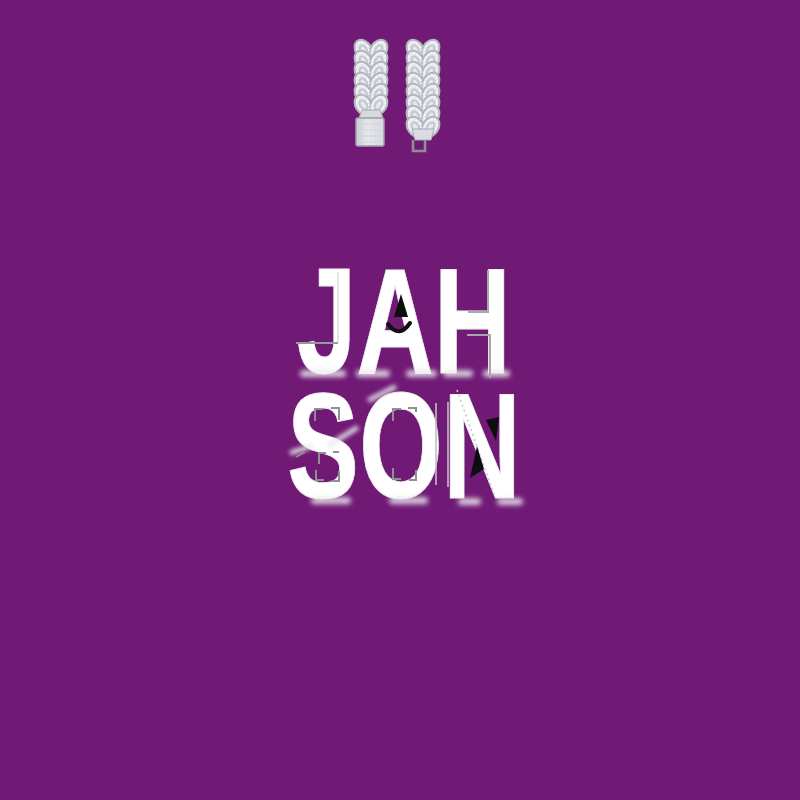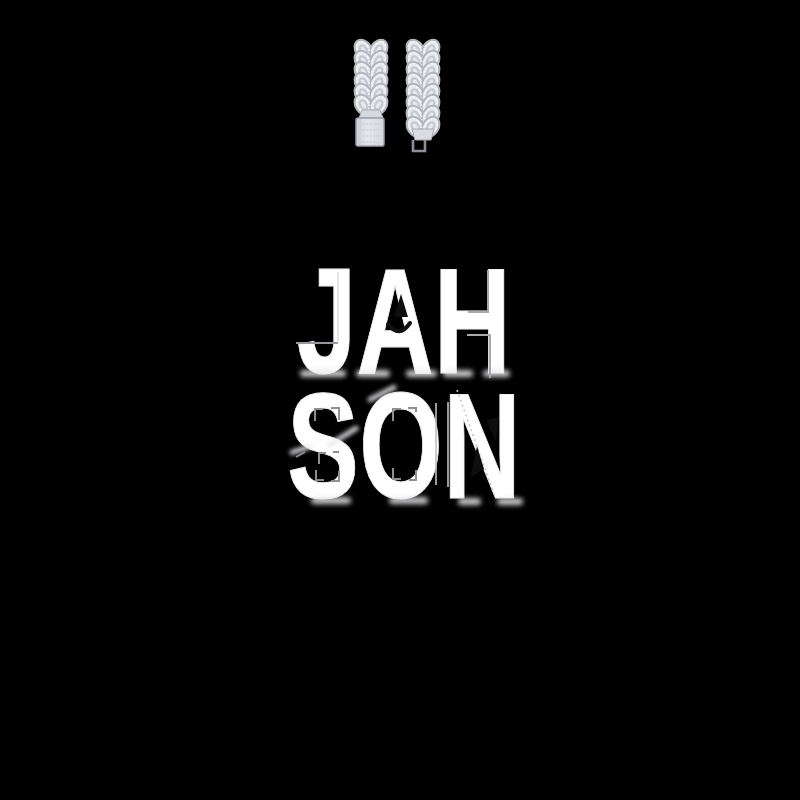--- a/index.html
+++ b/index.html
@@ -1,17 +1,17 @@
 <!DOCTYPE html>
 <html><head>
 <meta charset="utf-8">
 <style>
   html,body{margin:0;padding:0;background:#ffffff;}
   .canvas{
-    position:relative;width:800px;height:800px;background:#000000;
+    position:relative;width:800px;height:800px;background:#701a75;
     overflow:hidden;font-family:"Liberation Sans",sans-serif;
   }
   .overlay{position:absolute;left:0;top:0;width:800px;height:800px;}
   .wm-row{
     position:absolute;left:404px;white-space:nowrap;
     font:700 150px/150px "Liberation Sans",sans-serif;
     color:#ffffff;
     -webkit-text-stroke:1px #ececee;
     text-shadow:0 0 1px rgba(190,190,195,0.25);
     transform-origin:center;

